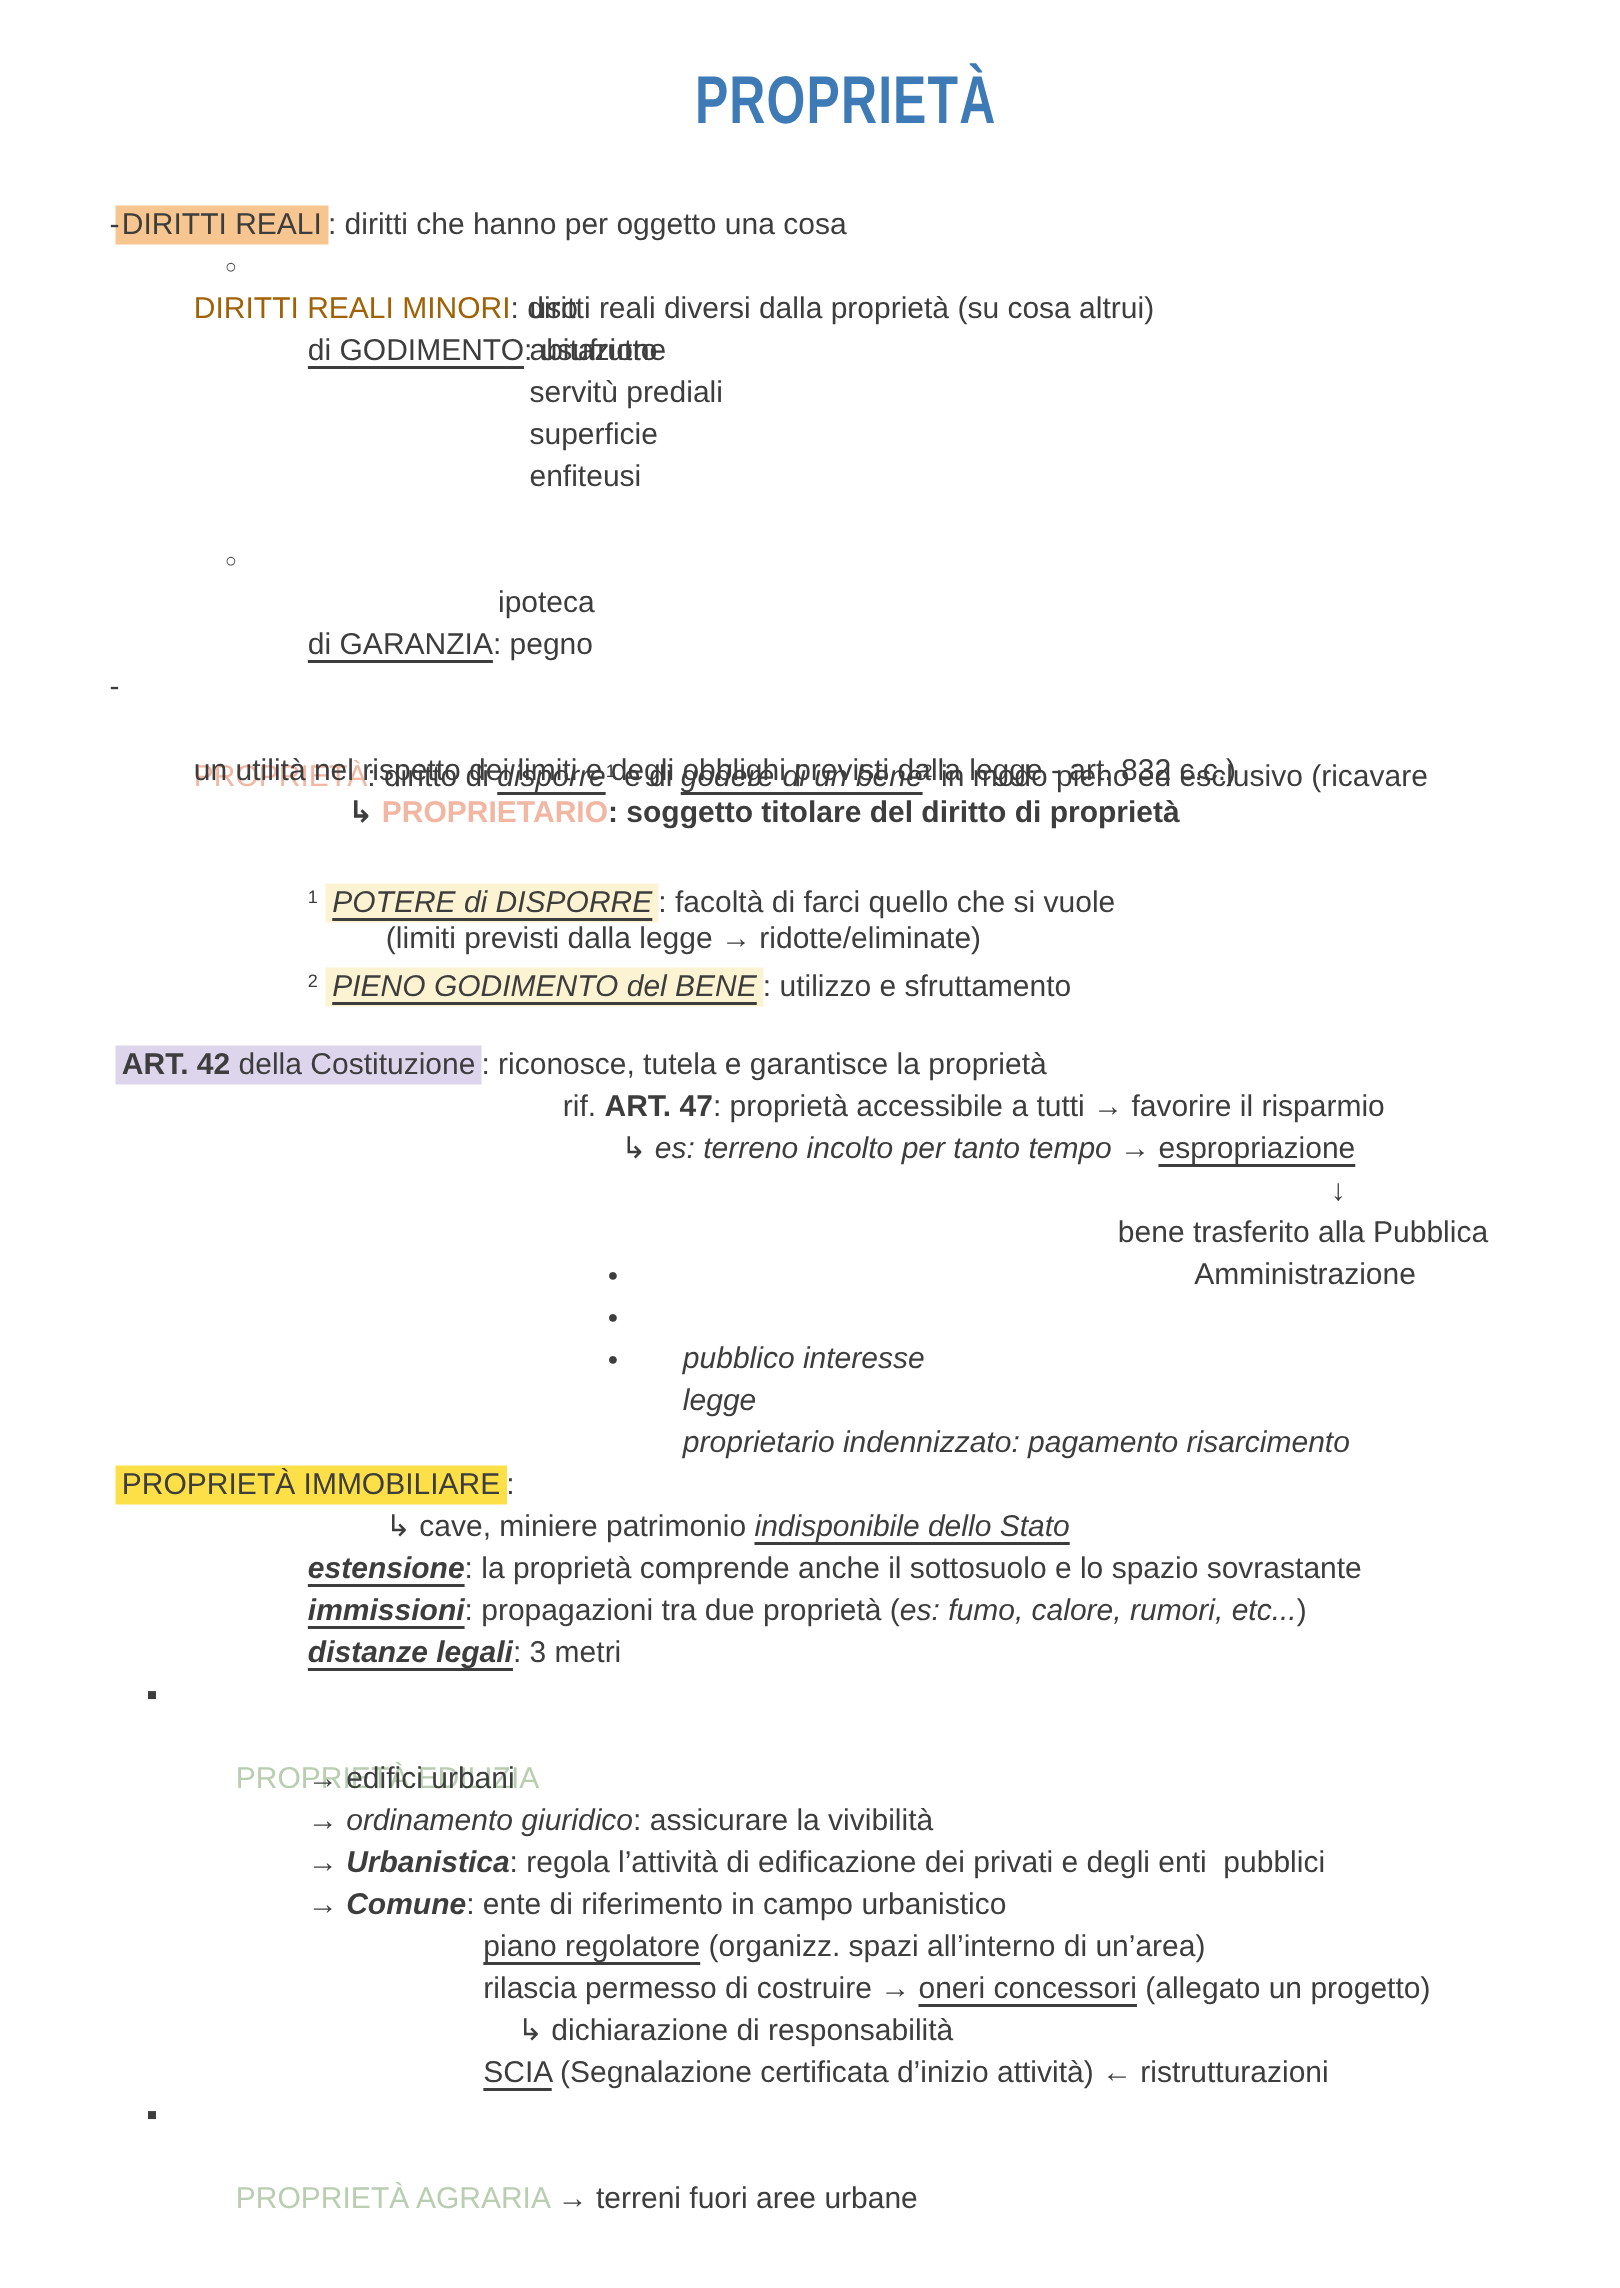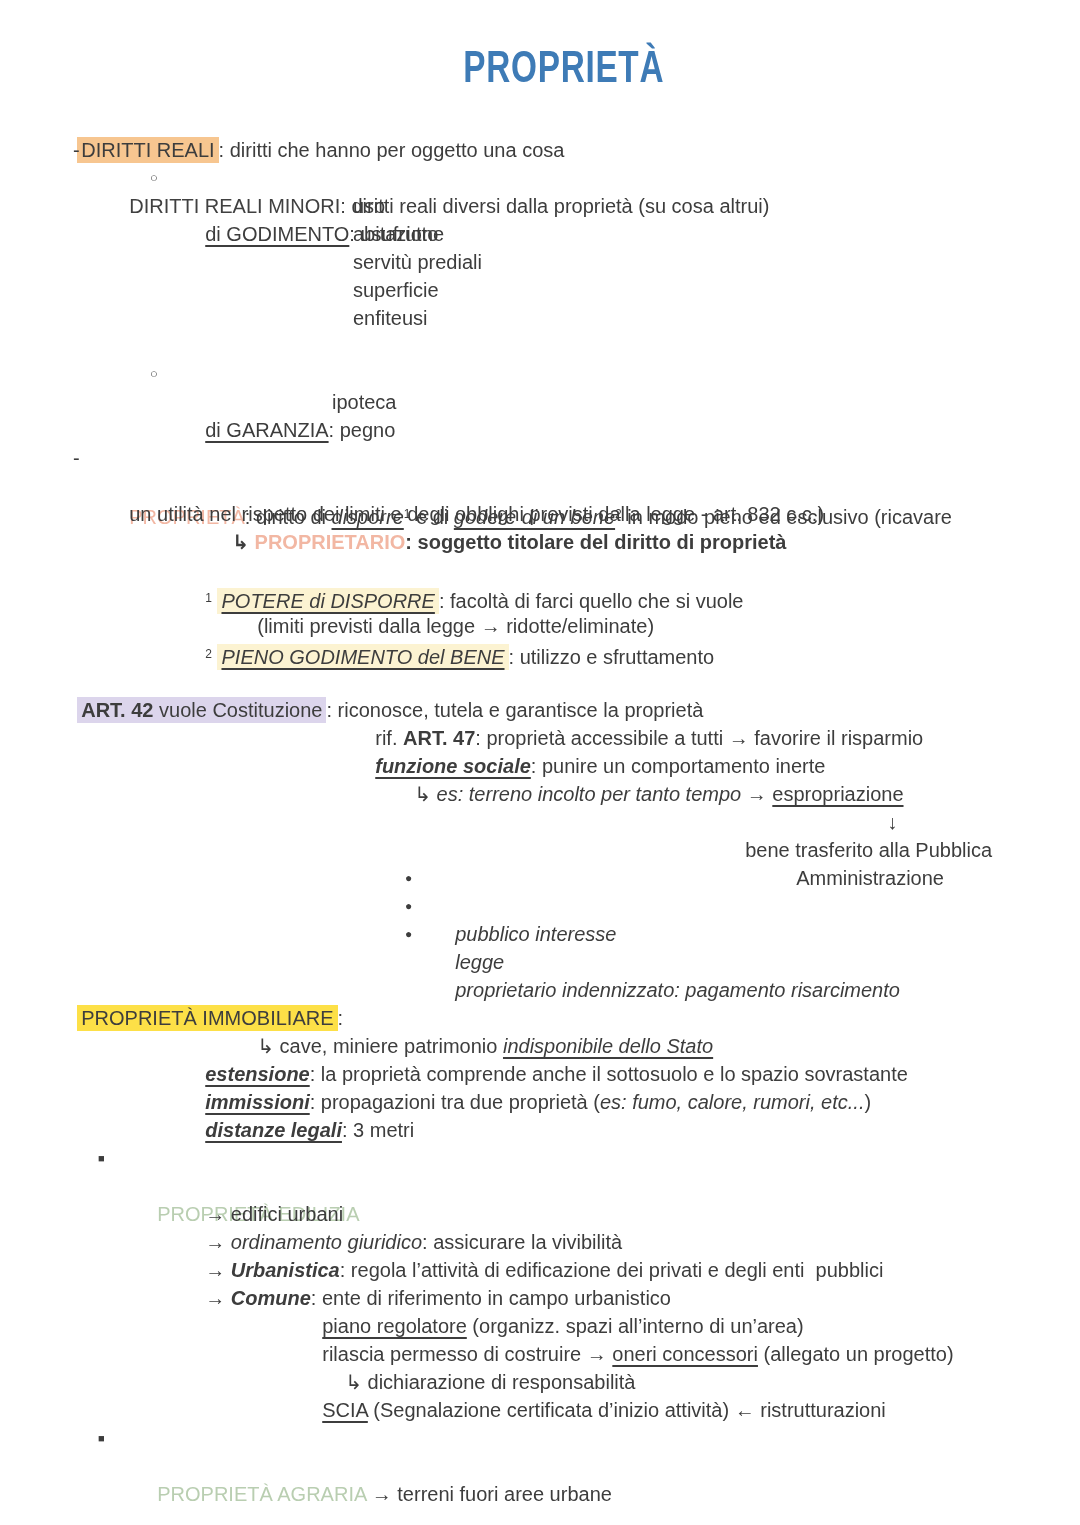--- a/index.html
+++ b/index.html
@@ -37,21 +37,21 @@
   .p720{padding-left:720px;}
   .p810{padding-left:810px;}
   .it{font-style:italic;}
   .b{font-weight:700;}
   .ul{text-decoration:underline;text-underline-offset:4px;text-decoration-thickness:1.5px;text-align:center;}
   .sup{font-size:12px;vertical-align:6px;}
   .hl-peach{background:#f7c690;padding:2px 4px;}
   .hl-cream{background:#fcf3d2;padding:2px 4px;}
   .hl-lavender{background:#dcd5ec;padding:2px 4px;}
   .hl-green{background:#fde047;padding:2px 4px;}
-  .c-yellow{color:#404040;}
+  .c-yellow{color:#a16207;}
   .c-salmon{color:#f2b7a3;}
   .c-sage{color:#b9ceb1;}
 </style>
 </head>
 <body>
 
 <div class="page">
 
   <div class="title-row">
     <span class="title-text">PROPRIETÀ</span>
@@ -106,27 +106,24 @@
   <div class="line p180">
     <span>(limiti previsti dalla legge → ridotte/eliminate)</span>
   </div>
   <div class="line p128">
     <span class="sup">2</span><span> </span><span class="hl-cream it ul">PIENO GODIMENTO del BENE</span><span>: utilizzo e sfruttamento</span>
   </div>
 
   <div class="gap"></div>
 
   <div class="line p0">
-    <span class="hl-lavender"><span class="b">ART. 42</span><span> vuole Costituzione</span></span><span>: riconosce, tutela e garantisce la proprietà</span>
+    <span class="hl-lavender"><span class="b">ART. 42</span><span> della Costituzione</span></span><span>: riconosce, tutela e garantisce la proprietà</span>
   </div>
   <div class="line p298">
     <span>rif. </span><span class="b">ART. 47</span><span>: proprietà accessibile a tutti → favorire il risparmio</span>
-  </div>
-  <div class="line p298">
-    <span class="b it ul">funzione sociale</span><span>: punire un comportamento inerte</span>
   </div>
   <div class="line p337">
     <span>↳ </span><span class="it">es: terreno incolto per tanto tempo</span><span> → </span><span class="ul">espropriazione</span>
   </div>
   <div class="line p810">
     <span>↓</span>
   </div>
   <div class="line p668">
     <span>bene trasferito alla Pubblica</span>
   </div>

